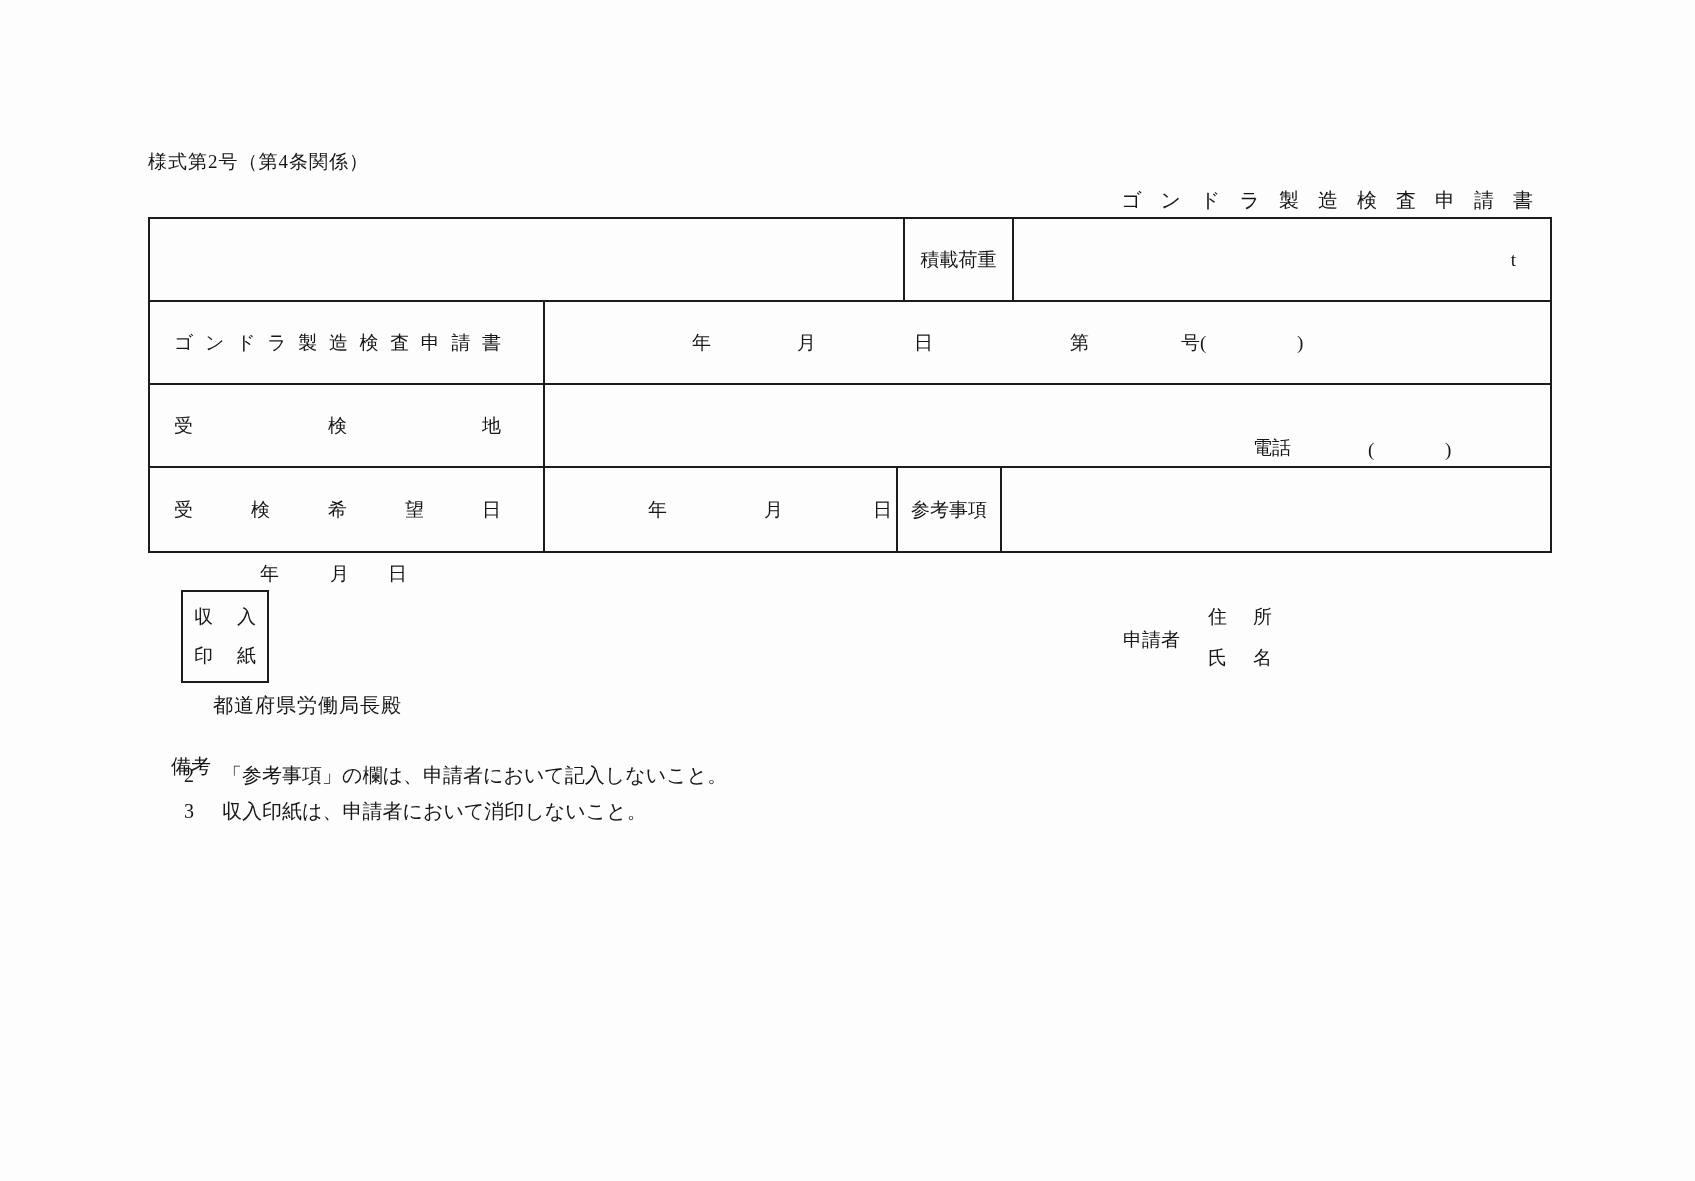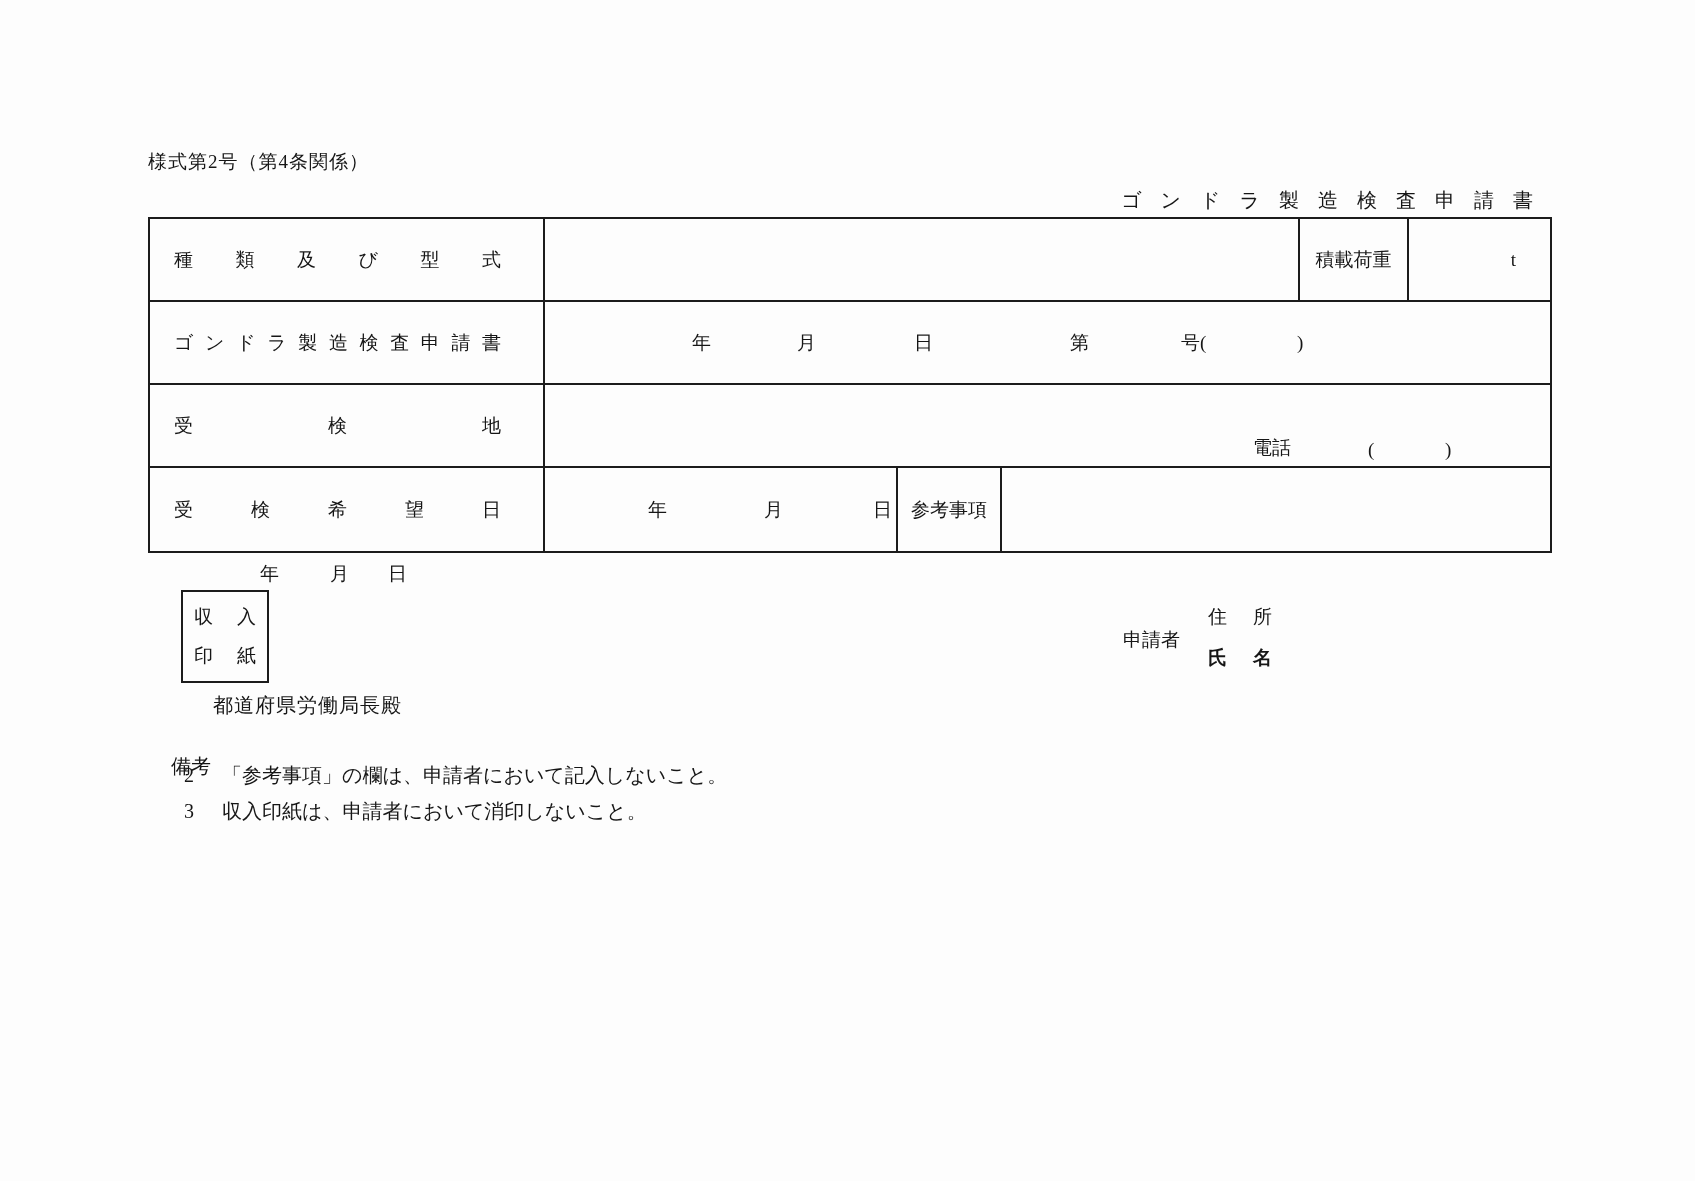--- a/index.html
+++ b/index.html
@@ -59,44 +59,41 @@
     width:100%;box-sizing:border-box;padding:0 11px;
     text-align:justify;text-align-last:justify;text-justify:inter-character;
   }
   .applicant-block{left:1123px;top:604px;width:180px;height:66px;}
   .applicant-label{left:0;top:23px;}
   .spread2{
     width:64px;
     text-align:justify;text-align-last:justify;text-justify:inter-character;
   }
   .addr{left:85px;top:0;}
-  .nm{left:85px;top:41px;font-weight:bold;}
+  .nm{left:85px;top:41px;}
   .recipient{left:213px;top:692px;font-size:20px;letter-spacing:1px;}
   .notes-title{left:171px;top:725px;font-size:20px;margin-top:28px;}
   .notes{left:148px;top:758px;width:1424px;font-size:20px;}
   .note{
     padding-left:68px;text-indent:-32px;
     line-height:34px;margin-bottom:2px;
     white-space:pre-line;
   }
   .note-num{display:inline;}
   .note-gap{display:inline-block;width:28px;}
 </style>
 </head>
 <body>
 
 <div class="abs form-number">様式第2号（第4条関係）</div>
 <div class="abs form-title">ゴンドラ製造検査申請書</div>
 
 <div class="abs app-table">
 
   <div class="t-row">
-    <div class="t-cell c-label">
-      <div class="spread">種類及び型式</div>
-    </div>
     <div class="t-cell r1-value"></div>
     <div class="t-cell r1-load">
       <span>積載荷重</span>
     </div>
     <div class="t-cell r1-unit last">
       <span>t</span>
     </div>
   </div>
 
   <div class="t-row">

